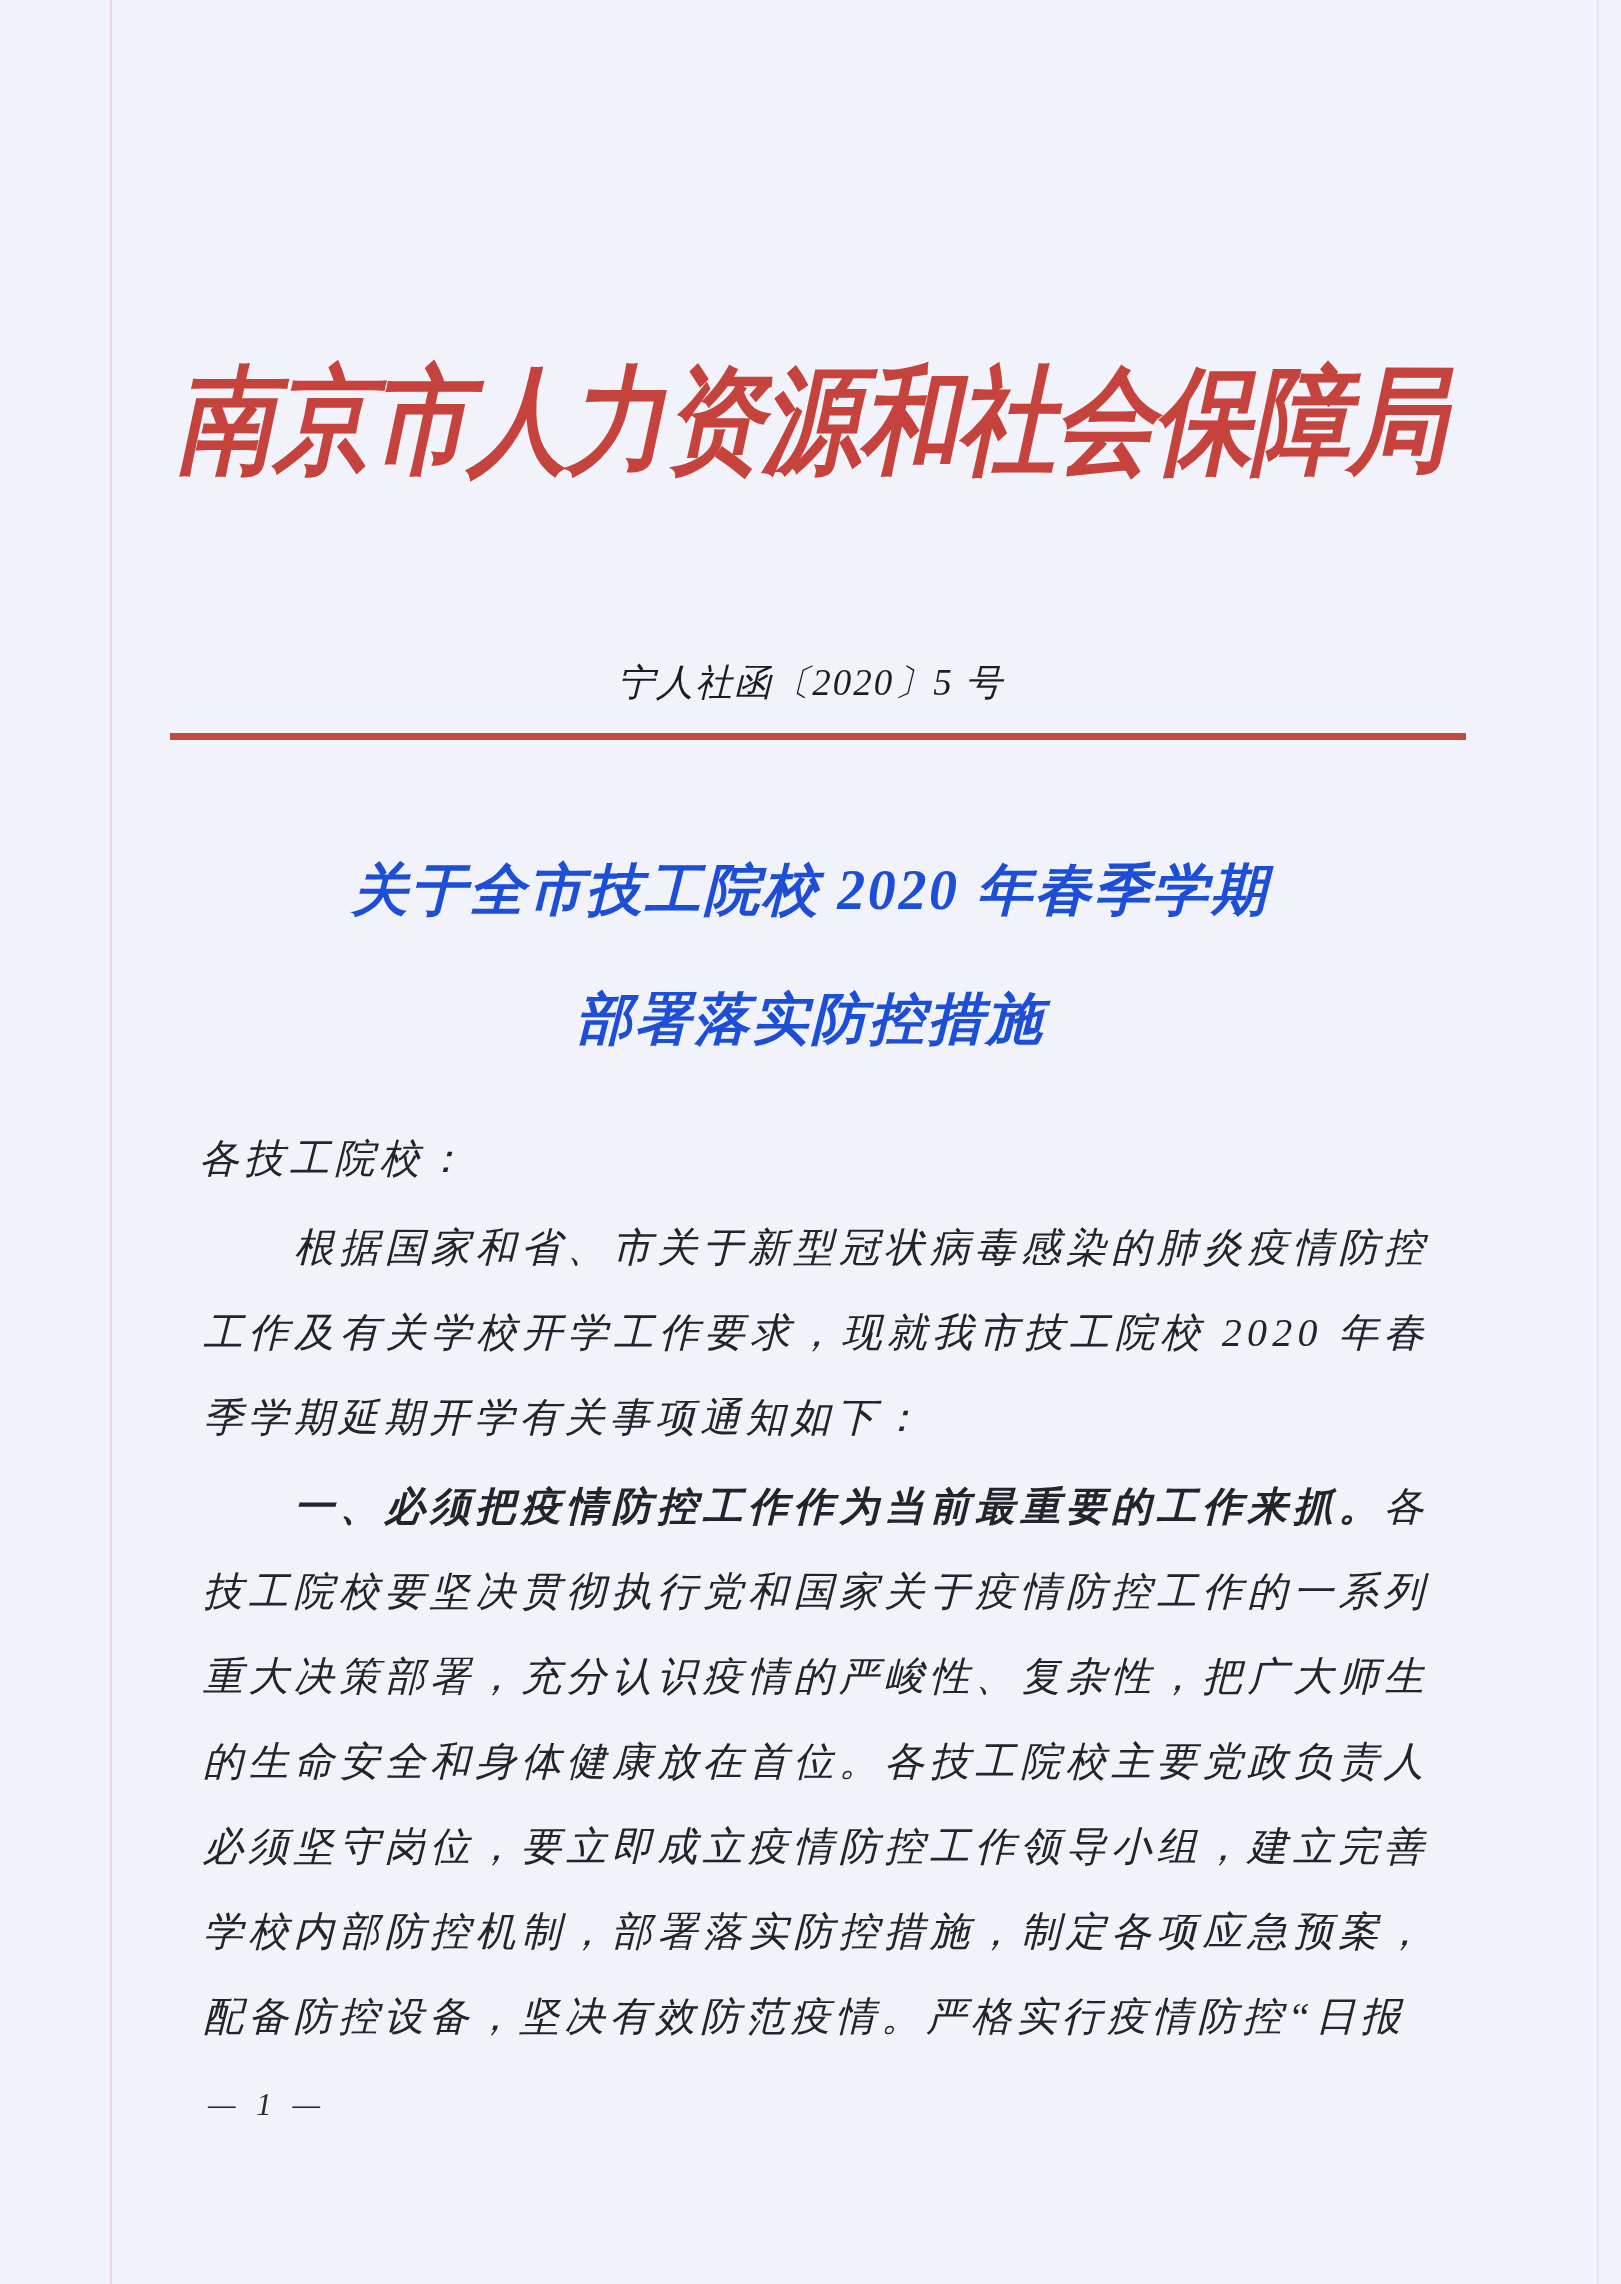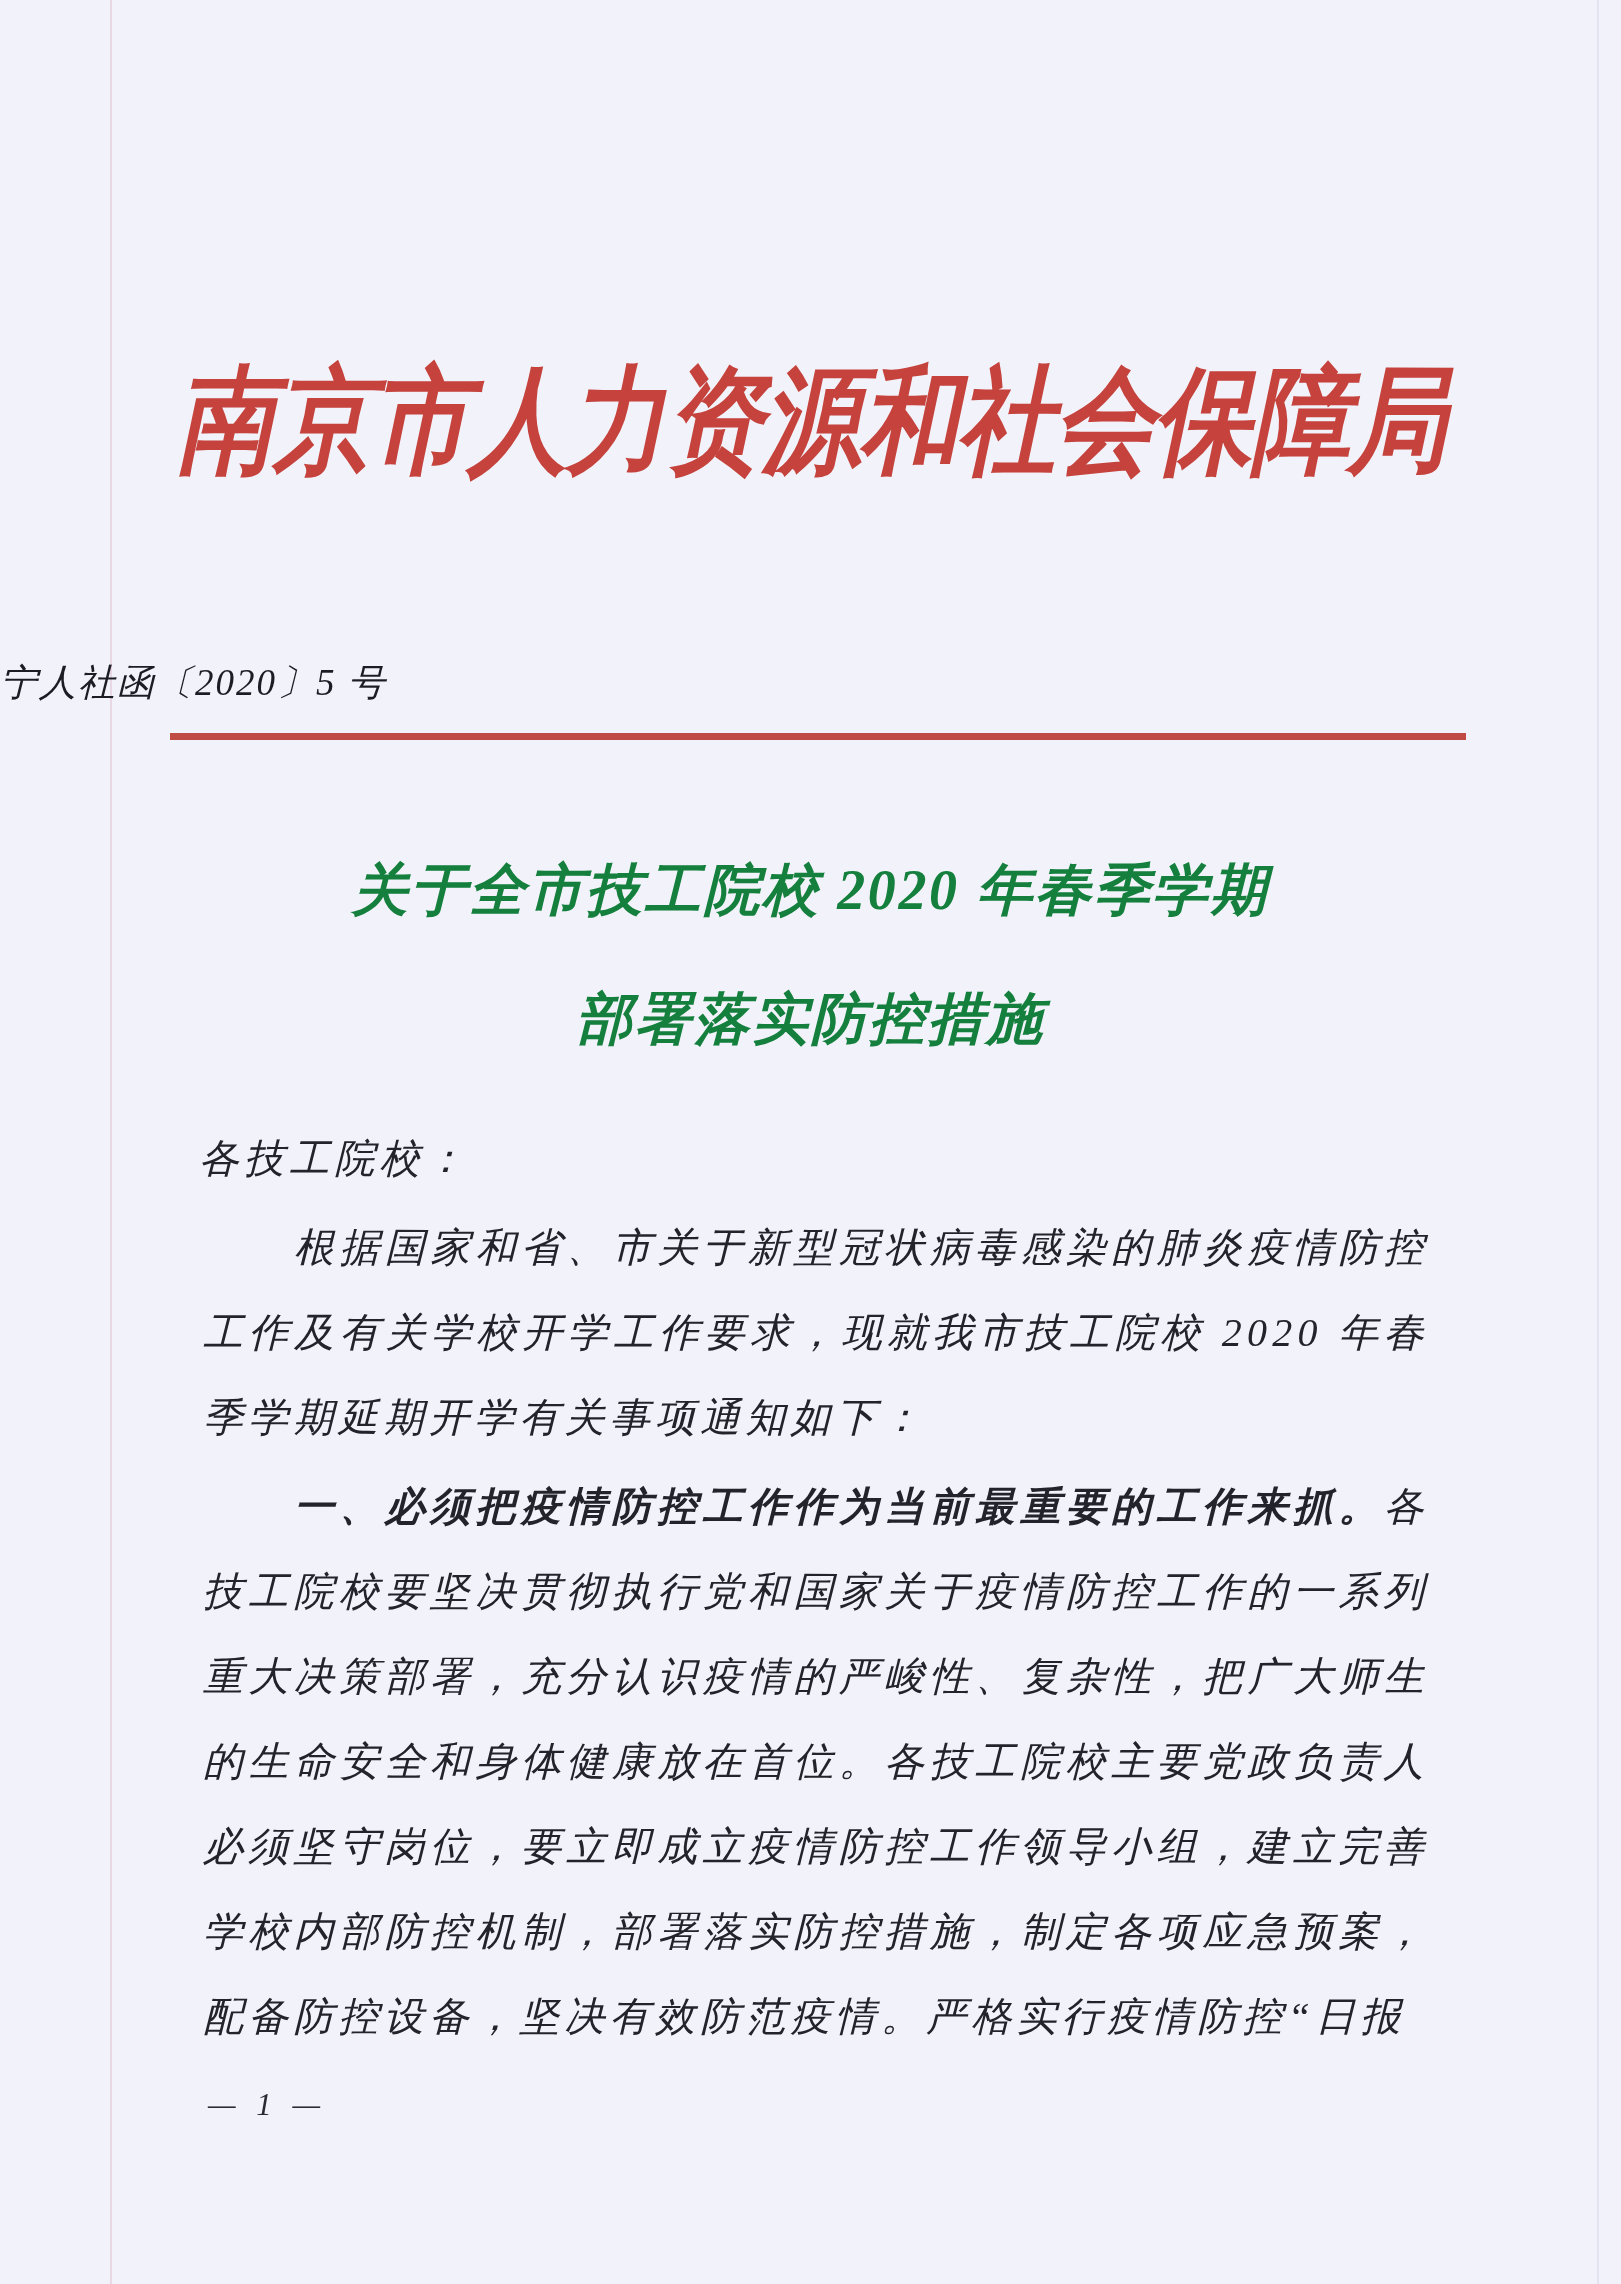--- a/index.html
+++ b/index.html
@@ -43,20 +43,21 @@
     color: var(--accent-red, #c5433c);
     transform: scaleY(1.18);
     transform-origin: center top;
     white-space: nowrap;
   }
   .doc-number {
     position: absolute;
     top: 658px;
     left: 0;
     width: 100%;
+    text-align: center;
     font-size: 37px;
     letter-spacing: 2px;
     color: #1c1c24;
     white-space: nowrap;
   }
   .red-rule {
     position: absolute;
     top: 733px;
     left: 170px;
     width: 1296px;
@@ -66,21 +67,21 @@
   .doc-title {
     position: absolute;
     top: 826px;
     left: 0;
     width: 100%;
     text-align: center;
     font-size: 56px;
     font-weight: bold;
     line-height: 129px;
     letter-spacing: 2.6px;
-    color: #15803d;
+    color: #1d4ed8;
     white-space: nowrap;
   }
   .body-text {
     position: absolute;
     top: 1116px;
     left: 199px;
     width: 1234px;
     font-size: 40px;
     line-height: 85px;
     letter-spacing: 5.2px;

